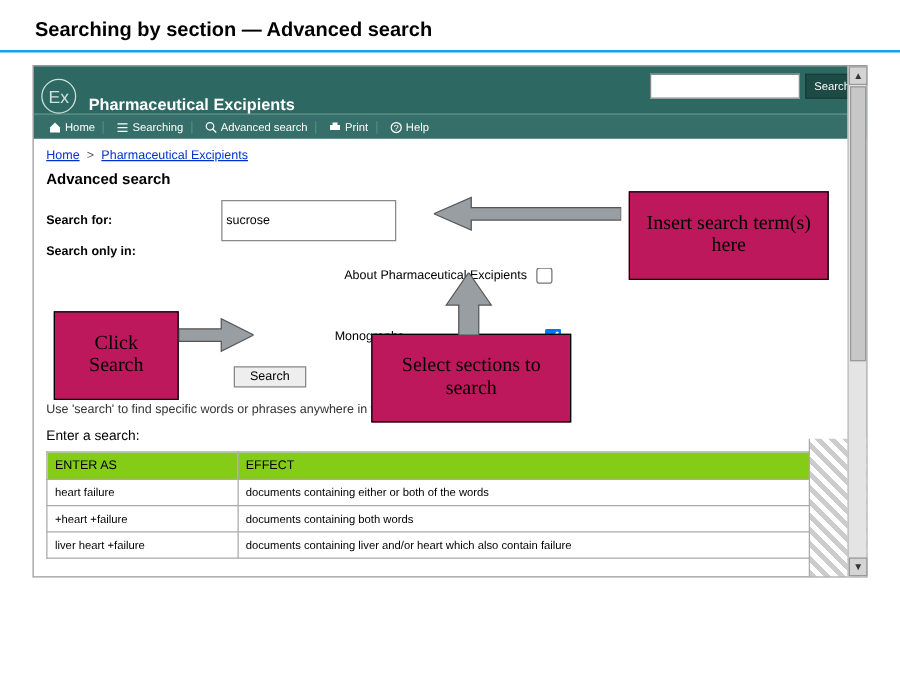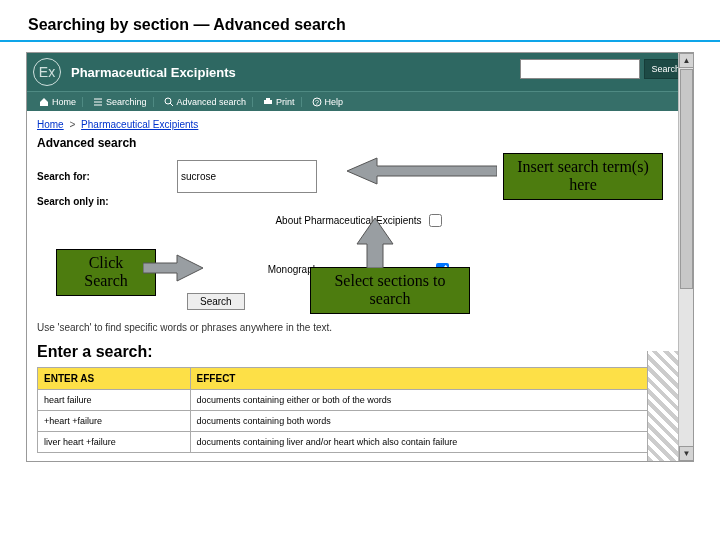--- a/index.html
+++ b/index.html
@@ -24,21 +24,21 @@
     position: relative;
     margin: 0 26px;
     border: 1px solid #999;
     height: 410px;
     background: #fff;
   }
   .topbar {
     background: #2e6862;
     height: 38px;
     display: flex;
-    align-items: center;
+    align-items: flex-end;
     color: #fff;
     padding: 0 6px;
     position: relative;
   }
   .logo {
     width: 28px; height: 28px;
     border: 1px solid #cfe0dd;
     border-radius: 50%;
     display: flex; align-items: center; justify-content: center;
     font-size: 14px;
@@ -146,37 +146,37 @@
     border: 1px solid #888;
     background: #eee;
     cursor: pointer;
   }
   .hint {
     font-size: 10px;
     color: #333;
     margin-bottom: 10px;
   }
   .entersec {
-    font-size: 16px;
-    font-weight: bold;
+    font-size: 11px;
+    font-weight: normal;
     margin-bottom: 6px;
   }
   table.effects {
     border-collapse: collapse;
     width: 100%;
     font-size: 9px;
   }
   table.effects th, table.effects td {
     border: 1px solid #aaa;
     padding: 5px 6px;
     text-align: left;
   }
   table.effects th {
-    background: #fde047;
-    font-weight: bold;
+    background: #84cc16;
+    font-weight: normal;
     font-size: 10px;
     margin-left: 22px;
   }
   
   .scrollbar {
     position: absolute;
     right: 0; top: 0; bottom: 0;
     width: 15px;
     background: #e4e4e4;
     border-left: 1px solid #bbb;
@@ -202,28 +202,27 @@
   .hatched {
     position: absolute;
     right: 0; bottom: 0;
     width: 46px; height: 110px;
     background-image: repeating-linear-gradient(45deg, #ccc 0 4px, #fff 4px 8px);
     border-left: 1px solid #aaa;
   }
   
   .callout {
     position: absolute;
-    background: #4d7c0f;
+    background: #be185d;
     border: 1px solid #000;
     font-family: "Times New Roman", serif;
     font-size: 16px;
     text-align: center;
-    padding: 4px 8px;
+    padding: 16px 8px;
     line-height: 1.15;
-    margin-left: 13px;
   }
   .arrow {
     position: absolute;
     fill: #999ea2;
     stroke: #555;
     stroke-width: 1;
   }
 </style>
 </head>
 <body>

